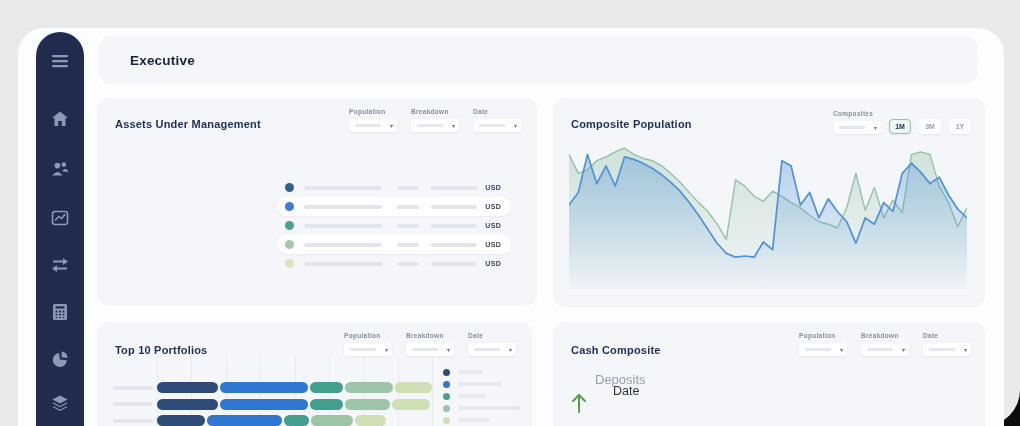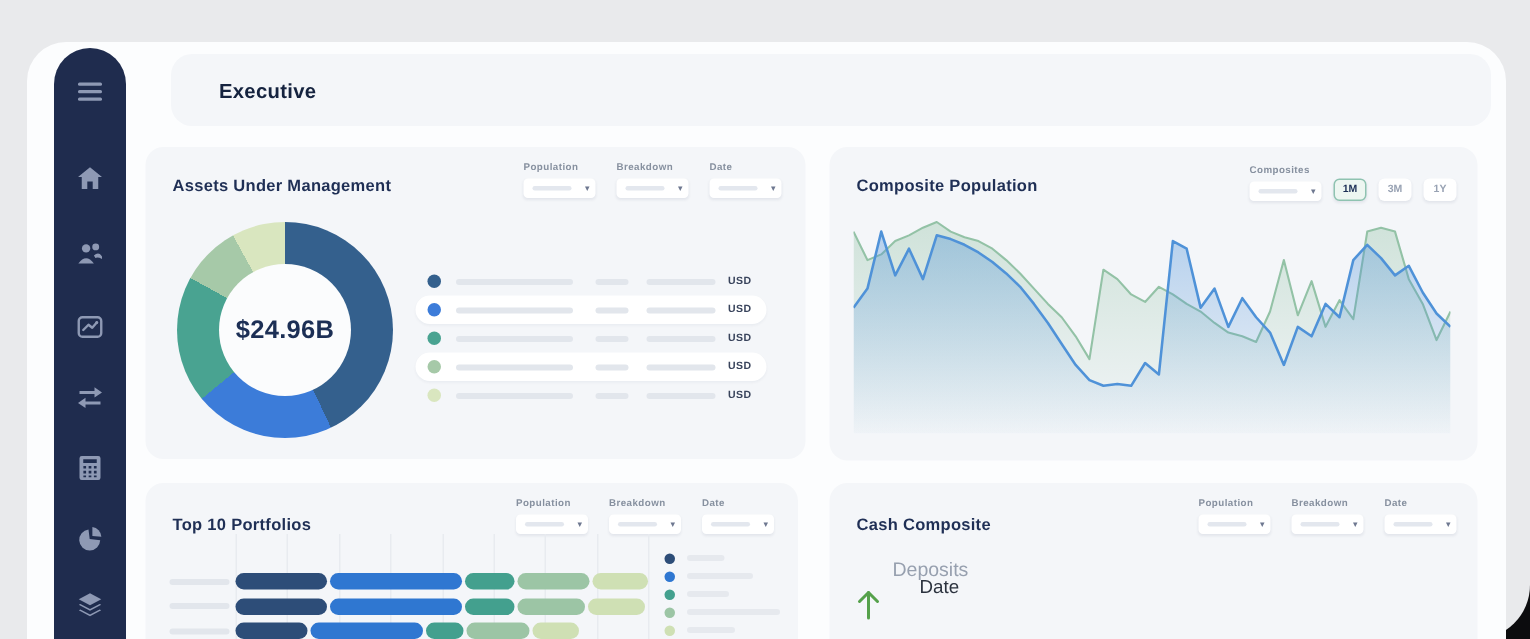--- a/index.html
+++ b/index.html
@@ -10,21 +10,21 @@
   .panel { position:absolute; left:18px; top:28px; width:986px; height:430px;
            background:#fcfdfe; border-radius:26px; }
 
   
   .sidebar { position:absolute; left:36px; top:32px; width:48px; height:414px;
              background:#1f2c4e; border-radius:24px 24px 0 0; z-index:5; }
   .side-icon { position:absolute; left:15px; width:18px; height:18px; color:#8e99b4; cursor:pointer; }
   .side-icon svg { width:18px; height:18px; display:block; }
 
   
-  .header { position:absolute; left:114px; top:36px; width:880px; height:48px;
+  .header { position:absolute; left:98px; top:36px; width:880px; height:48px;
             background:#f4f6f9; border-radius:14px; display:flex; align-items:center; }
   .header-title { padding-left:32px; font-size:13.5px; font-weight:bold; color:#15233f; letter-spacing:.2px; }
 
   
   .card { position:absolute; background:#f4f6f9; border-radius:12px; }
   .card-aum        { left:97px;  top:98px;  width:440px; height:208px; }
   .card-composite  { left:553px; top:98px;  width:432px; height:209px; }
   .card-portfolios { left:97px;  top:322px; width:435px; height:150px; }
   .card-cash       { left:553px; top:322px; width:432px; height:150px; }
   .card-title { position:absolute; left:18px; top:20px; font-size:11px; font-weight:bold;
@@ -164,25 +164,20 @@
             <span class="dash"></span>
             <span class="caret">▾</span>
           </div>
       </div>
       <div class="filter">
         <div class="f-label">Date</div>
         <div class="select">
             <span class="dash"></span>
             <span class="caret">▾</span>
           </div>
-      </div>
-    </div>
-    <div class="donut" style="background: conic-gradient(rgb(52, 96, 141) 0%, rgb(52, 96, 141) 43%, rgb(60, 124, 217) 43%, rgb(60, 124, 217) 64%, rgb(73, 163, 145) 64%, rgb(73, 163, 145) 83%, rgb(166, 201, 168) 83%, rgb(166, 201, 168) 92%, rgb(217, 230, 191) 92%, rgb(217, 230, 191) 100%);">
-      <div class="donut-hole">
-        <span class="donut-center">$24.96B</span>
       </div>
     </div>
     <div class="aum-legend">
         <div class="leg-row">
           <span class="leg-dot" style="background:#34608d"></span>
           <span class="ph leg-name"></span>
           <span class="leg-sp"></span>
           <span class="ph leg-sm"></span>
           <span class="ph leg-md"></span>
           <span class="leg-usd">USD</span>

